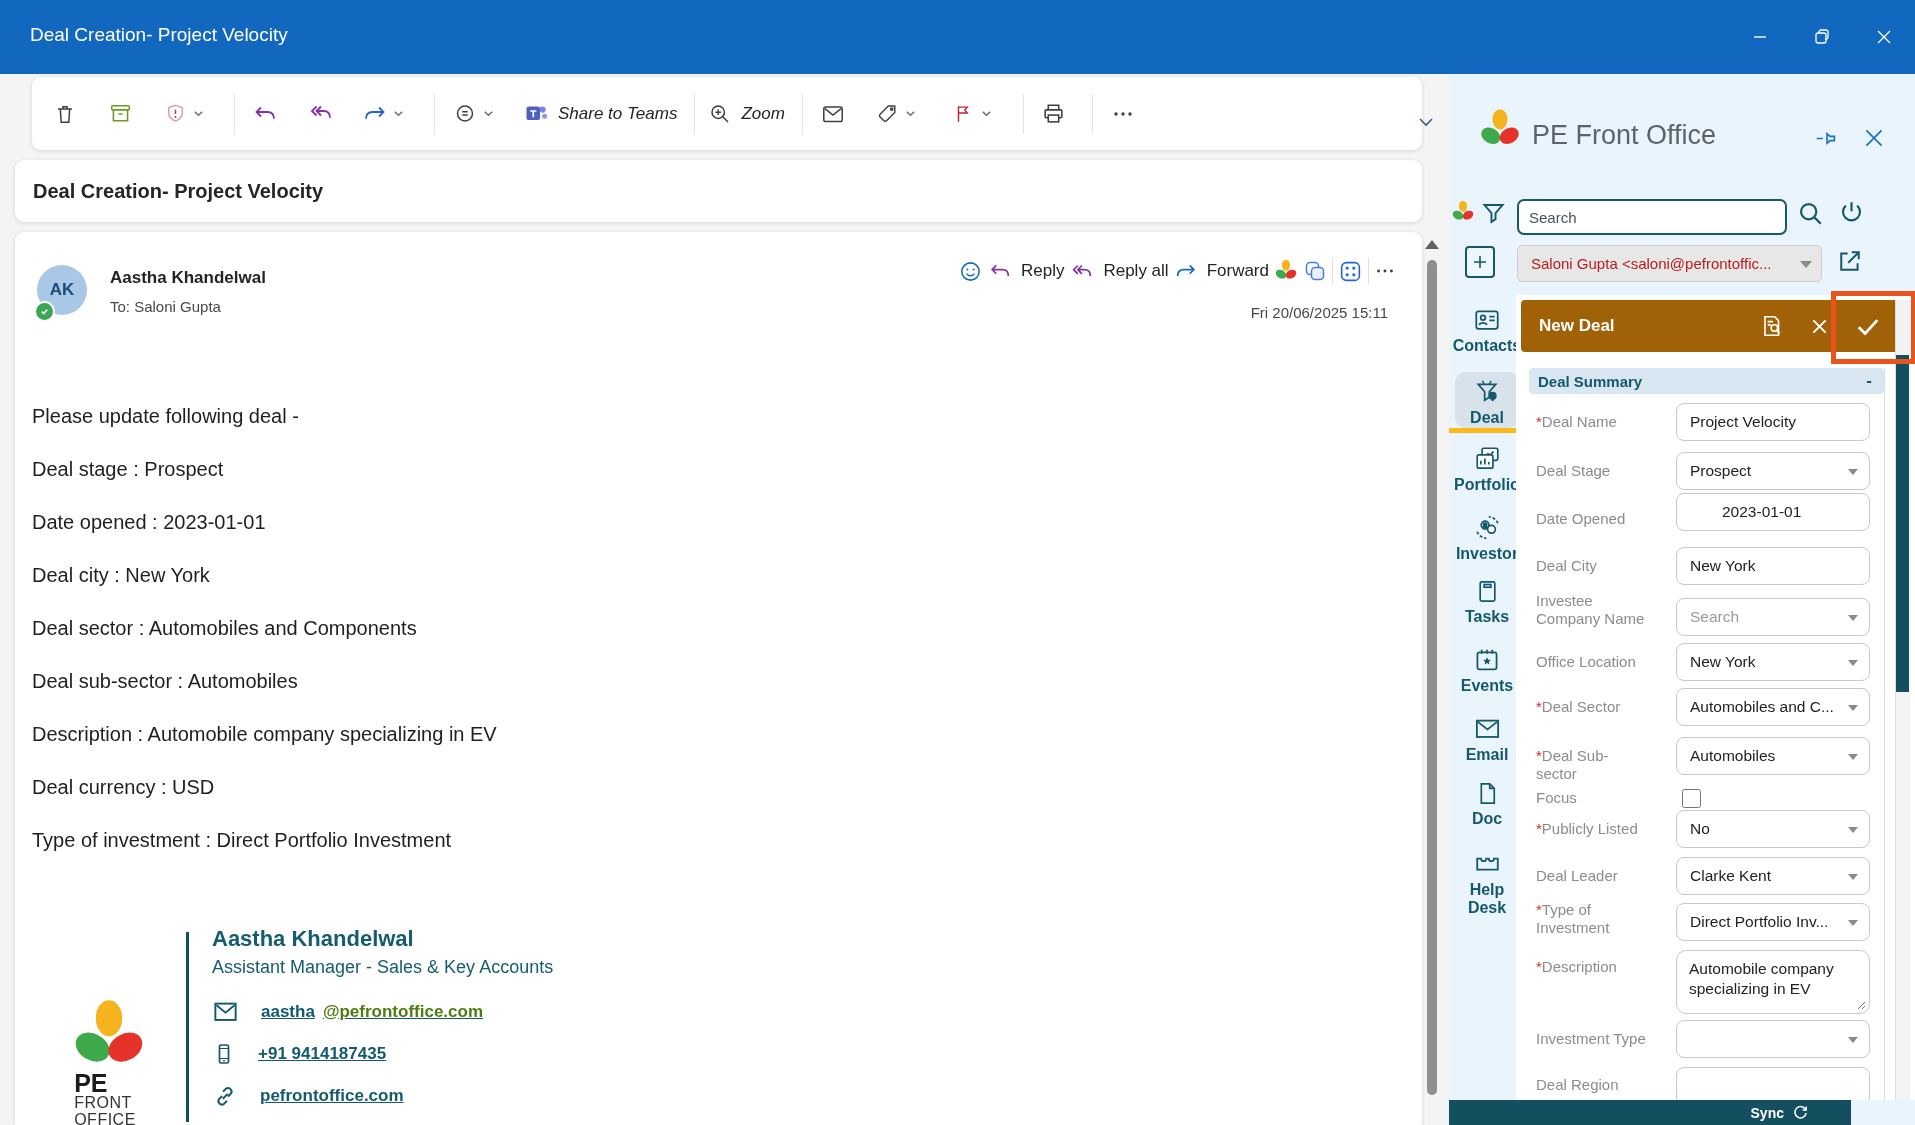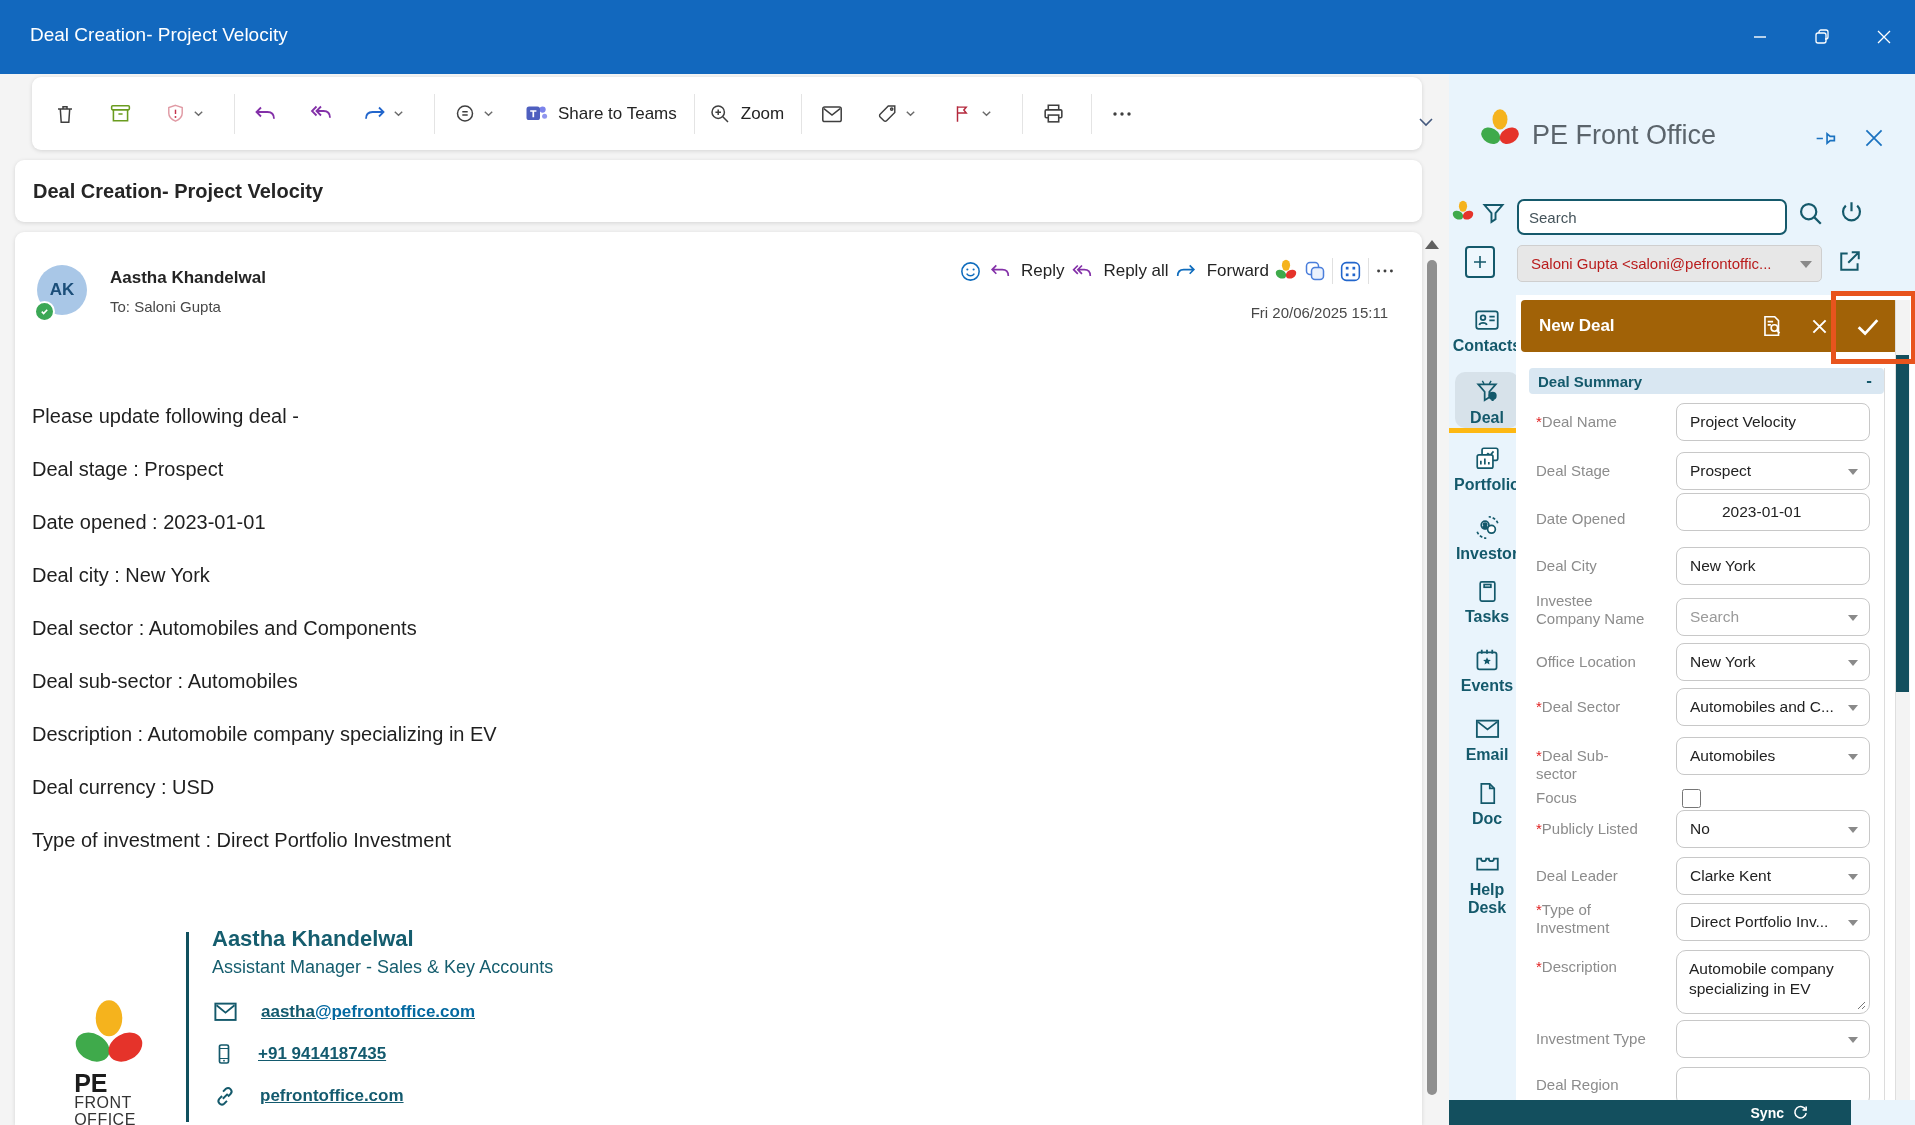--- a/index.html
+++ b/index.html
@@ -9,21 +9,21 @@
   
   .titlebar{left:0;top:0;width:1915px;height:74px;background:#1268be;}
   .tb-title{left:30px;top:24px;color:#fff;font-size:19px;}
   .winbtn{top:0;width:62px;height:74px;display:flex;align-items:center;justify-content:center;color:#fff;}
   
   .card{background:#fff;border-radius:9px;box-shadow:0 1px 4px rgba(0,0,0,.13);}
   .toolbar{left:32px;top:77px;width:1390px;height:73px;display:flex;align-items:center;padding:0 16px;box-sizing:border-box;}
   .tbtn{height:42px;min-width:34px;display:flex;align-items:center;justify-content:center;margin-right:21px;border-radius:4px;}
   .tchev{margin-left:-15px;margin-right:19px;color:#6b6b6b;}
   .sep{width:1px;height:40px;background:#e4e4e4;margin:0 13px 0 0;}
-  .tlabel{font-size:17px;color:#242424;margin-left:9px;white-space:nowrap;}
+  .tlabel{font-size:17px;color:#242424;margin-left:9px;white-space:nowrap;font-style:italic;}
   .c-dark{color:#3f3f3f;} .c-green{color:#6a9c1f;} .c-pink{color:#e09aa4;}
   .c-purple{color:#8330a8;} .c-blue{color:#2266cc;} .c-red{color:#b4283c;} .c-teal{color:#14596b;}
   .tb-expand{left:1416px;top:112px;color:#44597e;}
   
   .subjcard{left:15px;top:160px;width:1407px;height:62px;display:flex;align-items:center;}
   .subj{font-size:20px;font-weight:bold;color:#252525;padding-left:18px;}
   
   .emailcard{left:15px;top:232px;width:1407px;height:893px;border-radius:9px 9px 0 0;}
   .avatar{left:22px;top:33px;width:50px;height:50px;border-radius:50%;background:#a9c7e7;color:#1b4e79;font-weight:bold;font-size:17px;display:flex;align-items:center;justify-content:center;}
   .presence{left:-3px;top:36px;width:17px;height:17px;border-radius:50%;background:#3ba755;border:2px solid #fff;display:flex;align-items:center;justify-content:center;}
@@ -41,21 +41,21 @@
   .sig-lrow{display:flex;align-items:center;flex-direction:column;}
   .sig-pe{font-size:25px;font-weight:bold;color:#1c1c1c;line-height:22px;}
   .sig-fo{font-size:16px;color:#333;line-height:17px;letter-spacing:.5px;}
   .sig-tag{border-top:2px solid #555;margin-top:5px;padding-top:4px;font-size:10.5px;color:#333;white-space:nowrap;letter-spacing:1px;}
   .sig-div{width:3px;background:#10505e;margin:8px 12px 0 2px;height:190px;}
   .sig-text{padding-left:11px;padding-top:2px;color:#155d6e;}
   .sig-name{font-size:22px;font-weight:bold;margin-bottom:5px;}
   .sig-title{font-size:18px;margin-bottom:20px;}
   .sig-row{display:flex;align-items:center;gap:22px;margin-bottom:17px;}
   .sig-link{font-size:17px;font-weight:bold;color:#135a6e;text-decoration:underline;}
-  .sig-dom{color:#0369a1;}
+  .sig-dom{color:#4d7c0f;margin-left:8px;}
   
   .sb-up{left:1425px;top:240px;width:0;height:0;border-left:7px solid transparent;border-right:7px solid transparent;border-bottom:9px solid #606060;}
   .sb-thumb{left:1427px;top:260px;width:10px;height:835px;background:#8f8f8f;border-radius:5px;}
   
   .panel{left:1449px;top:74px;width:466px;height:1051px;background:#e9f4fc;}
   .pa-title{left:1532px;top:120px;font-size:27px;color:#5b646b;}
   .pa-search{left:1517px;top:199px;width:270px;height:36px;border:2px solid #15596b;border-radius:7px;background:#fff;box-sizing:border-box;padding:0 10px;font-size:15px;color:#24404c;font-family:"Liberation Sans",sans-serif;outline:none;}
   .pa-search::placeholder{color:#44535a;opacity:1;}
   .pa-plus{left:1465px;top:246px;width:30px;height:32px;border:2px solid #14596b;border-radius:4px;box-sizing:border-box;display:flex;align-items:center;justify-content:center;color:#14596b;background:#eef7fd;}
   .pa-account{left:1517px;top:245px;width:305px;height:37px;background:#e7e7e7;border:1px solid #cfcfcf;border-radius:5px;box-sizing:border-box;display:flex;align-items:center;padding:0 26px 0 13px;font-size:15px;color:#b91c1c;white-space:nowrap;overflow:hidden;}

